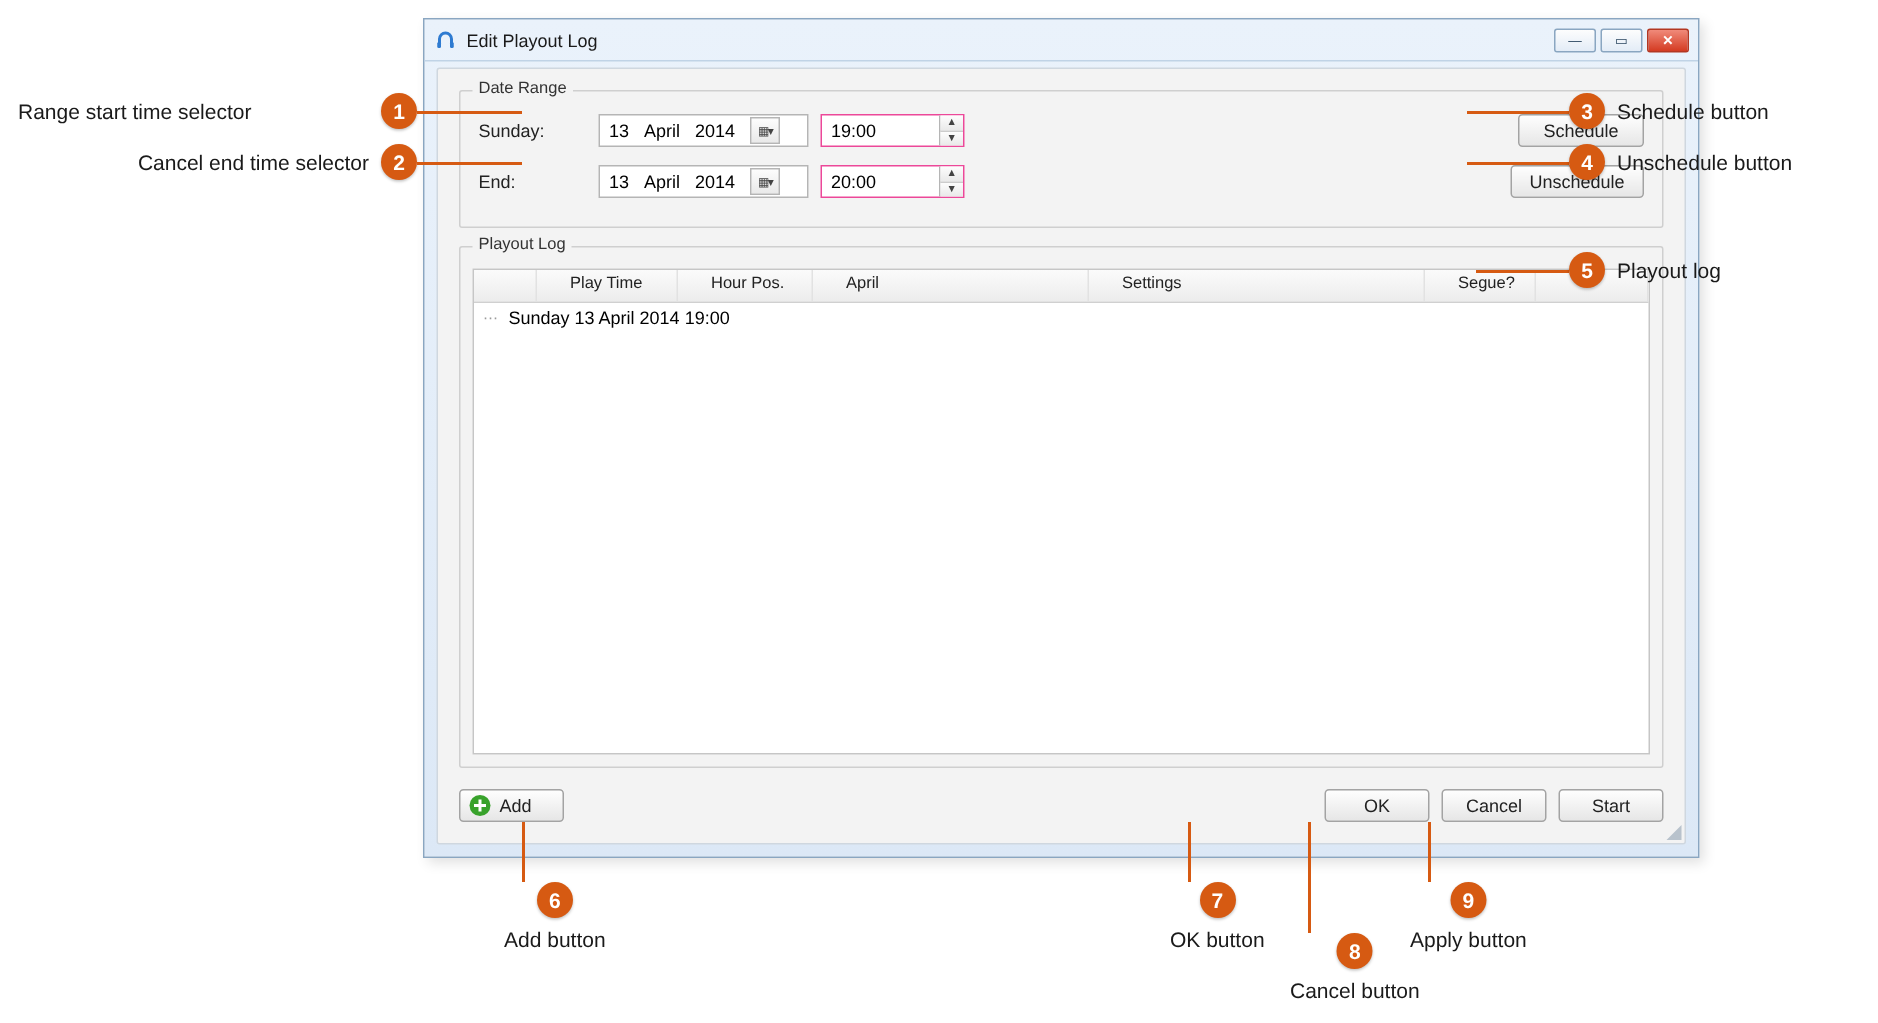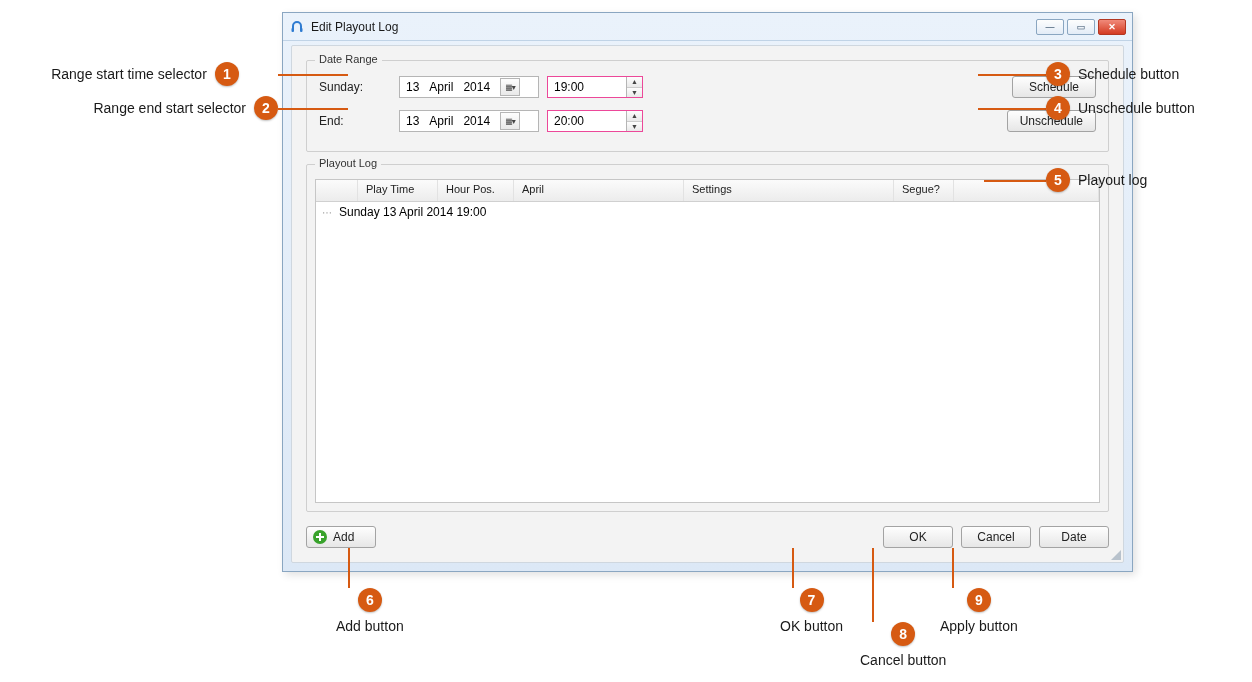--- a/index.html
+++ b/index.html
@@ -135,21 +135,21 @@
   }
   
   .listview {
     position:absolute; left:8px; top:14px; right:8px; bottom:8px;
     background:#fff; border:1px solid #c6c6c6;
   }
   .lv-header {
     display:flex; height:22px;
     background: linear-gradient(#fbfbfb,#ececec);
     border-bottom:1px solid #d0d0d0;
-    font-size:11px; color:#222;
+    font-size:11px; color:#222;gap:14px;
   }
   .lv-col {
     border-right:1px solid #e2e2e2;
     padding: 3px 8px 0 8px;
     white-space:nowrap; overflow:hidden;
   }
   .lv-body { position:absolute; left:0; right:0; top:22px; bottom:0; overflow:auto; }
   .lv-row {
     display:flex; align-items:center; gap:6px;
     padding: 3px 6px; font-size:12px; color:#000;
@@ -286,35 +286,35 @@
     <div class="bottom-bar">
       <span class="btn small" style="justify-content:flex-start;padding-left:6px">
         <span class="plus-icon"></span>
         <span>Add</span>
       </span>
       <span class="spacer"></span>
       <span class="btn small">OK</span>
       <span style="width:8px"></span>
       <span class="btn small">Cancel</span>
       <span style="width:8px"></span>
-      <span class="btn small">Date</span>
+      <span class="btn small">Start</span>
     </div>
 
     <span class="resize-grip"></span>
   </div>
 </div>
 
-<div class="callout left" style="left:12px; top:62px; width:266px; justify-content:center;">
+<div class="callout left" style="left:12px; top:62px; width:266px; justify-content:space-between;">
   <span class="text">Range start time selector</span>
   <span class="badge">1</span>
 </div>
 <div class="leader h" style="left:278px; top:74px; width:70px;"></div>
 
 <div class="callout left" style="left:12px; top:96px; width:266px; justify-content:flex-end;">
-  <span class="text">Range end start selector</span>
+  <span class="text">Cancel end time selector</span>
   <span class="badge">2</span>
 </div>
 <div class="leader h" style="left:278px; top:108px; width:70px;"></div>
 
 <div class="leader h" style="left:978px; top:74px; width:68px;"></div>
 <div class="callout right" style="left:1046px; top:62px;">
   <span class="badge">3</span>
   <span class="text">Schedule button</span>
 </div>
 

